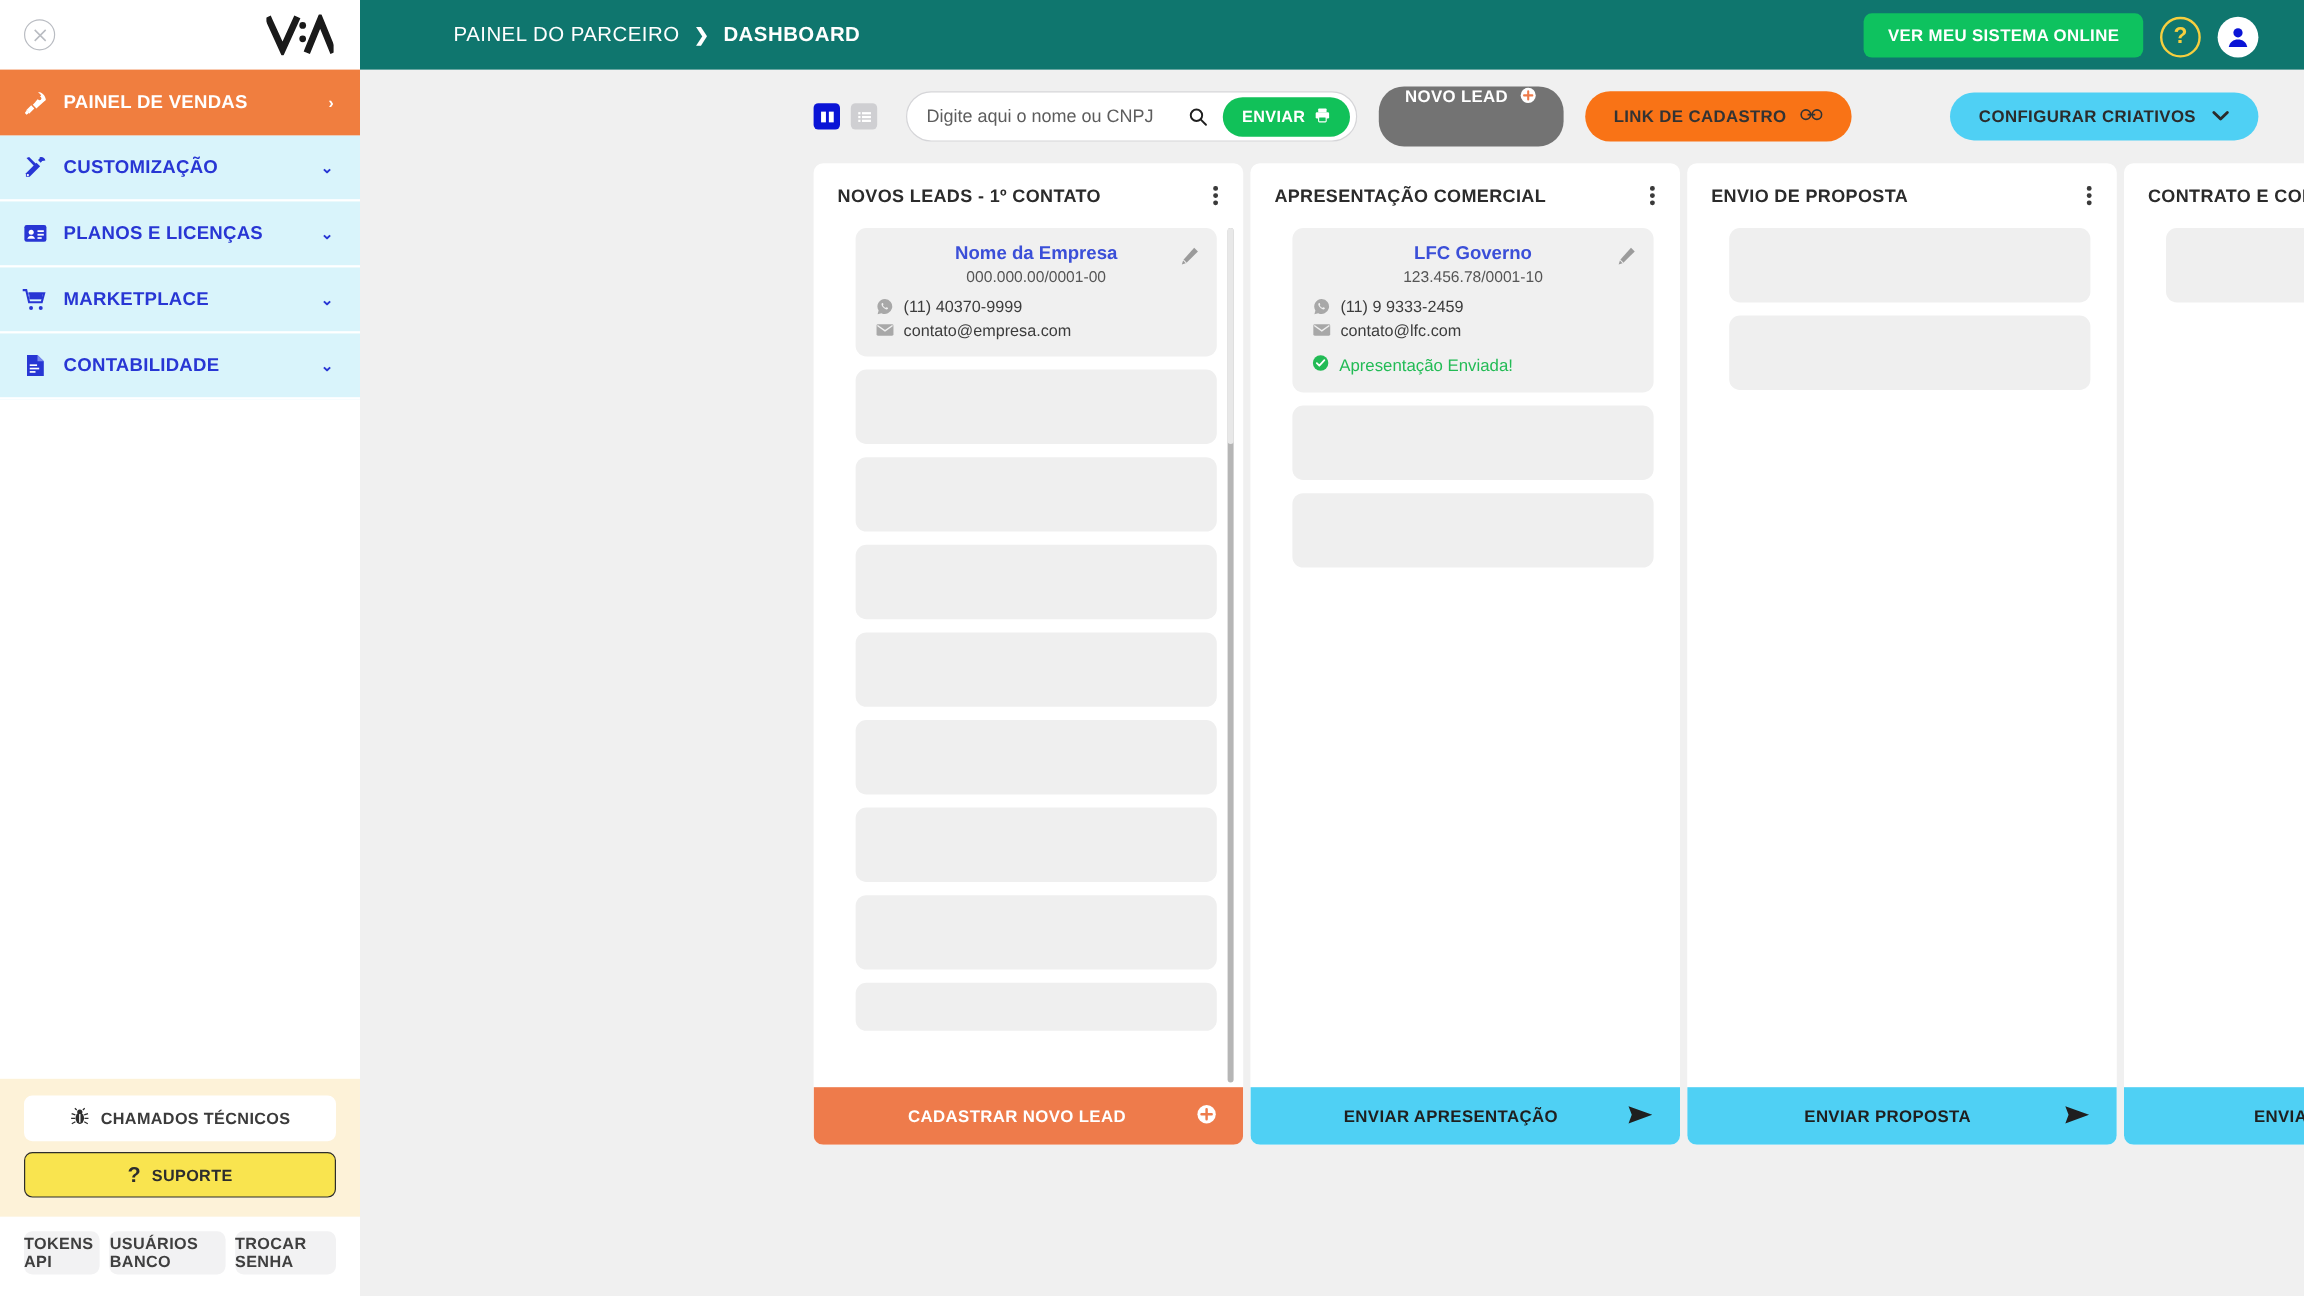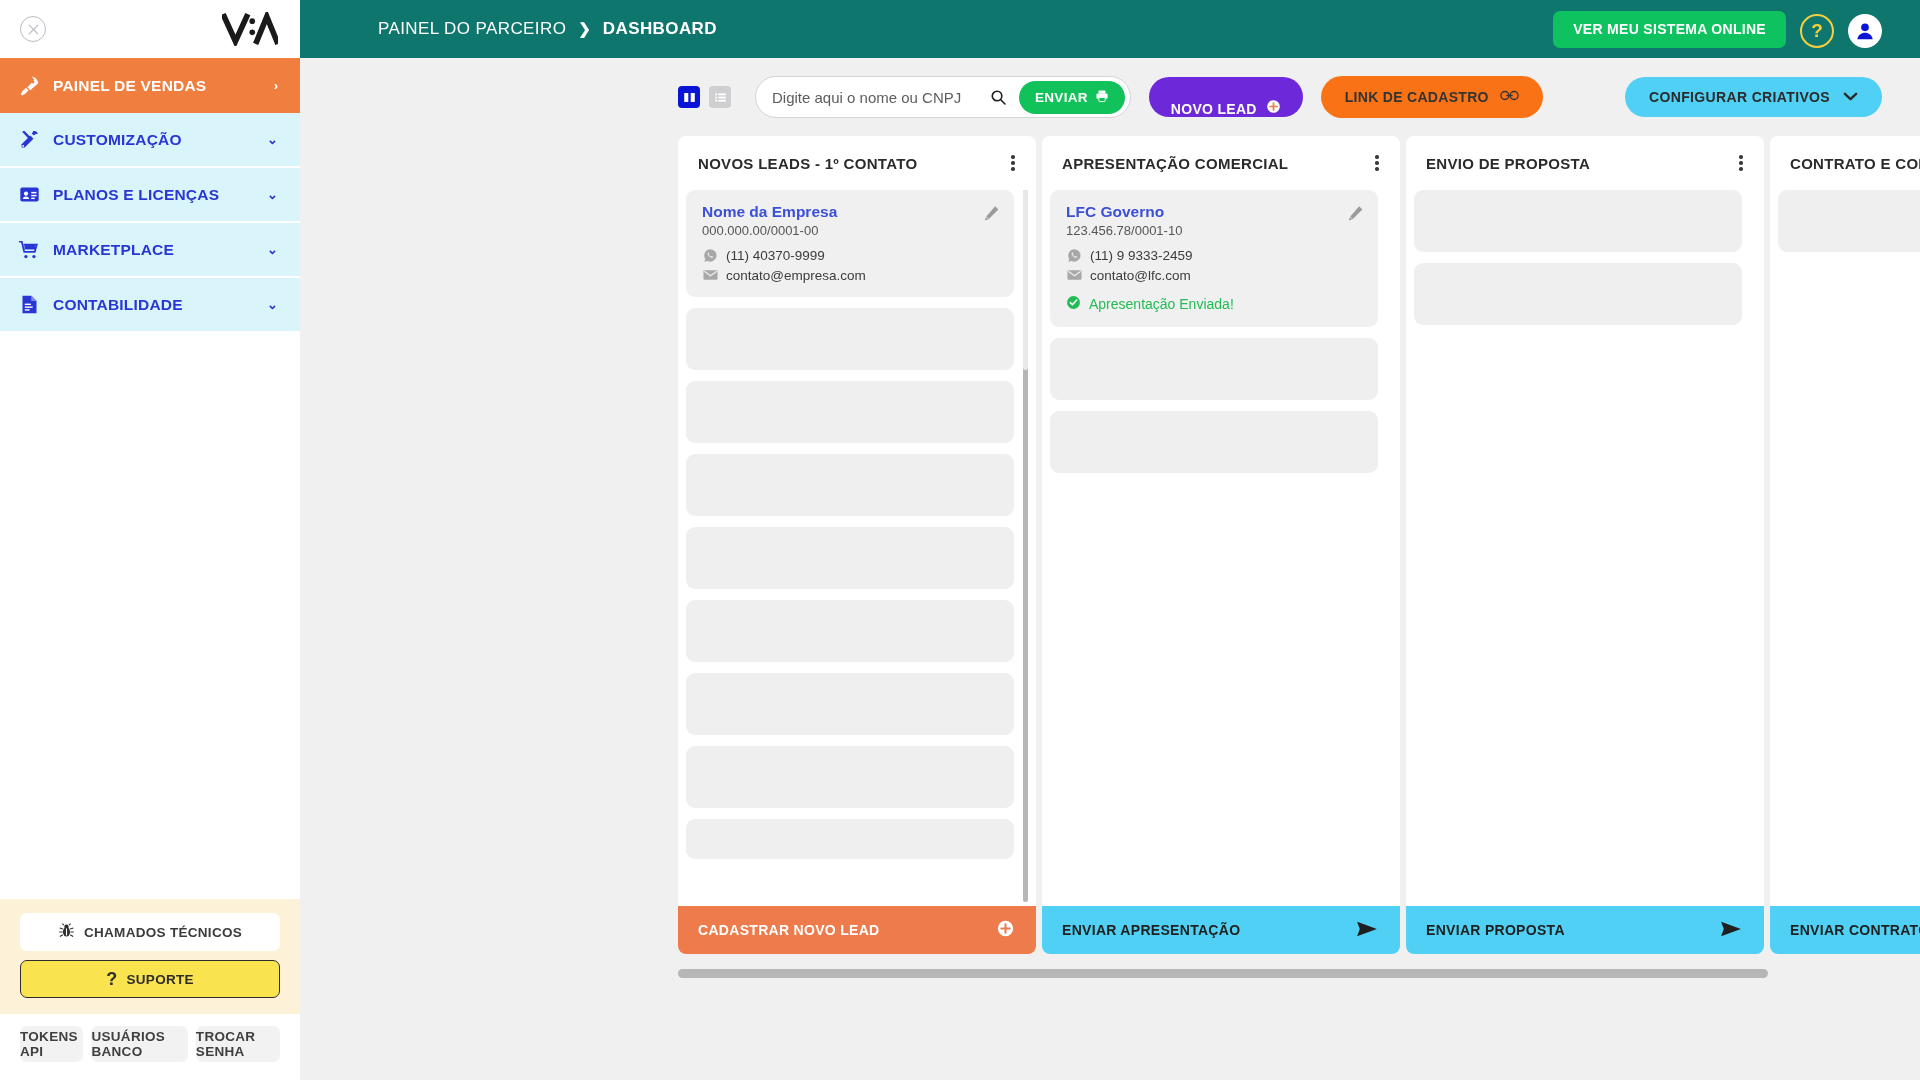--- a/index.html
+++ b/index.html
@@ -131,53 +131,53 @@
     font-family:"Liberation Sans", sans-serif; background: transparent;
   }
   .searchbox input::placeholder { color:#5d5d5d; }
   .sb-search-ic { color:#1f1f1f; font-size: 16px; display:flex; align-items:center; padding-right: 4px;}
   .btn-enviar {
     background:#11c159; color:#fff; border-radius: 18px; height: 33px;
     display:flex; align-items:center; gap:7px; padding: 0 16px;
     font-size: 13.5px; font-weight:700; letter-spacing:.3px; cursor:pointer;
   }
   .btn-novolead {
-    background:#6d28d9; color:#fff; border-radius: 21px; height: 40px;
-    display:flex; align-items:flex-end; gap:9px; padding: 0 22px;
+    background:#737373; color:#fff; border-radius: 21px; height: 50px;
+    display:flex; align-items:flex-start; gap:9px; padding: 0 22px;
     font-size: 14px; font-weight:700; letter-spacing:.3px; cursor:pointer;
     margin-left: 6px;
   }
   .btn-link {
     background:#f97316; color:#333; border-radius: 21px; height: 42px;
     display:flex; align-items:center; gap:11px; padding: 0 24px;
     font-size: 14px; font-weight:700; letter-spacing:.3px; cursor:pointer;
     margin-left: 6px;
   }
   .btn-criativos {
     margin-left:auto;
     background:#4fd0f4; color:#2b2b2b; border-radius: 21px; height: 40px;
     display:flex; align-items:center; gap:13px; padding: 0 24px;
     font-size: 14px; font-weight:700; letter-spacing:.35px; cursor:pointer;
   }
 
   
-  .board-wrap { flex:1 1 auto; padding: 0 38px 0 378px; min-height: 0; display:flex; flex-direction:column; }
+  .board-wrap { flex:1 1 auto; padding: 0 38px 0 378px; min-height: 0; display:flex; flex-direction:row;text-align:center; }
   .board { display:flex; gap: 6px; height: 818px; }
   .col {
     width: 358px; flex-shrink:0; background:#fff; border-radius: 8px;
     display:flex; flex-direction:column; overflow:hidden; position:relative;
   }
   .col-head {
     height: 54px; display:flex; align-items:center; padding: 0 18px 0 20px; flex-shrink:0;
   }
   .col-title { font-size: 15px; font-weight:700; color:#2b2b2b; letter-spacing:.3px; }
   .col-menu { margin-left:auto; display:flex; flex-direction:column; gap:2.5px; cursor:pointer; padding: 4px 3px;}
   .col-menu i { width:3.6px; height:3.6px; border-radius:50%; background:#3a3a3a; display:block;}
 
-  .col-body { flex:1 1 auto; padding: 0 22px 0 8px; overflow:hidden; position:relative; }
+  .col-body { flex:1 1 auto; padding: 0 22px 0 35px; overflow:hidden; position:relative; }
   .lead-card {
     background:#f0f0f0; border-radius: 9px; padding: 13px 16px 14px 16px;
     position:relative; margin-bottom: 11px;
   }
   .lead-name { font-size: 15.5px; font-weight:700; color:#3b4fd8; margin-bottom: 2px; }
   .lead-cnpj { font-size: 13px; color:#555; margin-bottom: 9px; }
   .lead-row { display:flex; align-items:center; gap: 8px; font-size: 13.5px; color:#3c3c3c; margin-top: 4px; }
   .lead-row .ri { width:16px; height:16px; flex-shrink:0; display:flex; align-items:center; justify-content:center; }
   .lead-status { display:flex; align-items:center; gap:8px; margin-top: 12px; font-size: 14px; color:#22bb55; font-weight:400; }
   .edit-pencil { position:absolute; top: 15px; right: 14px; cursor:pointer; }

